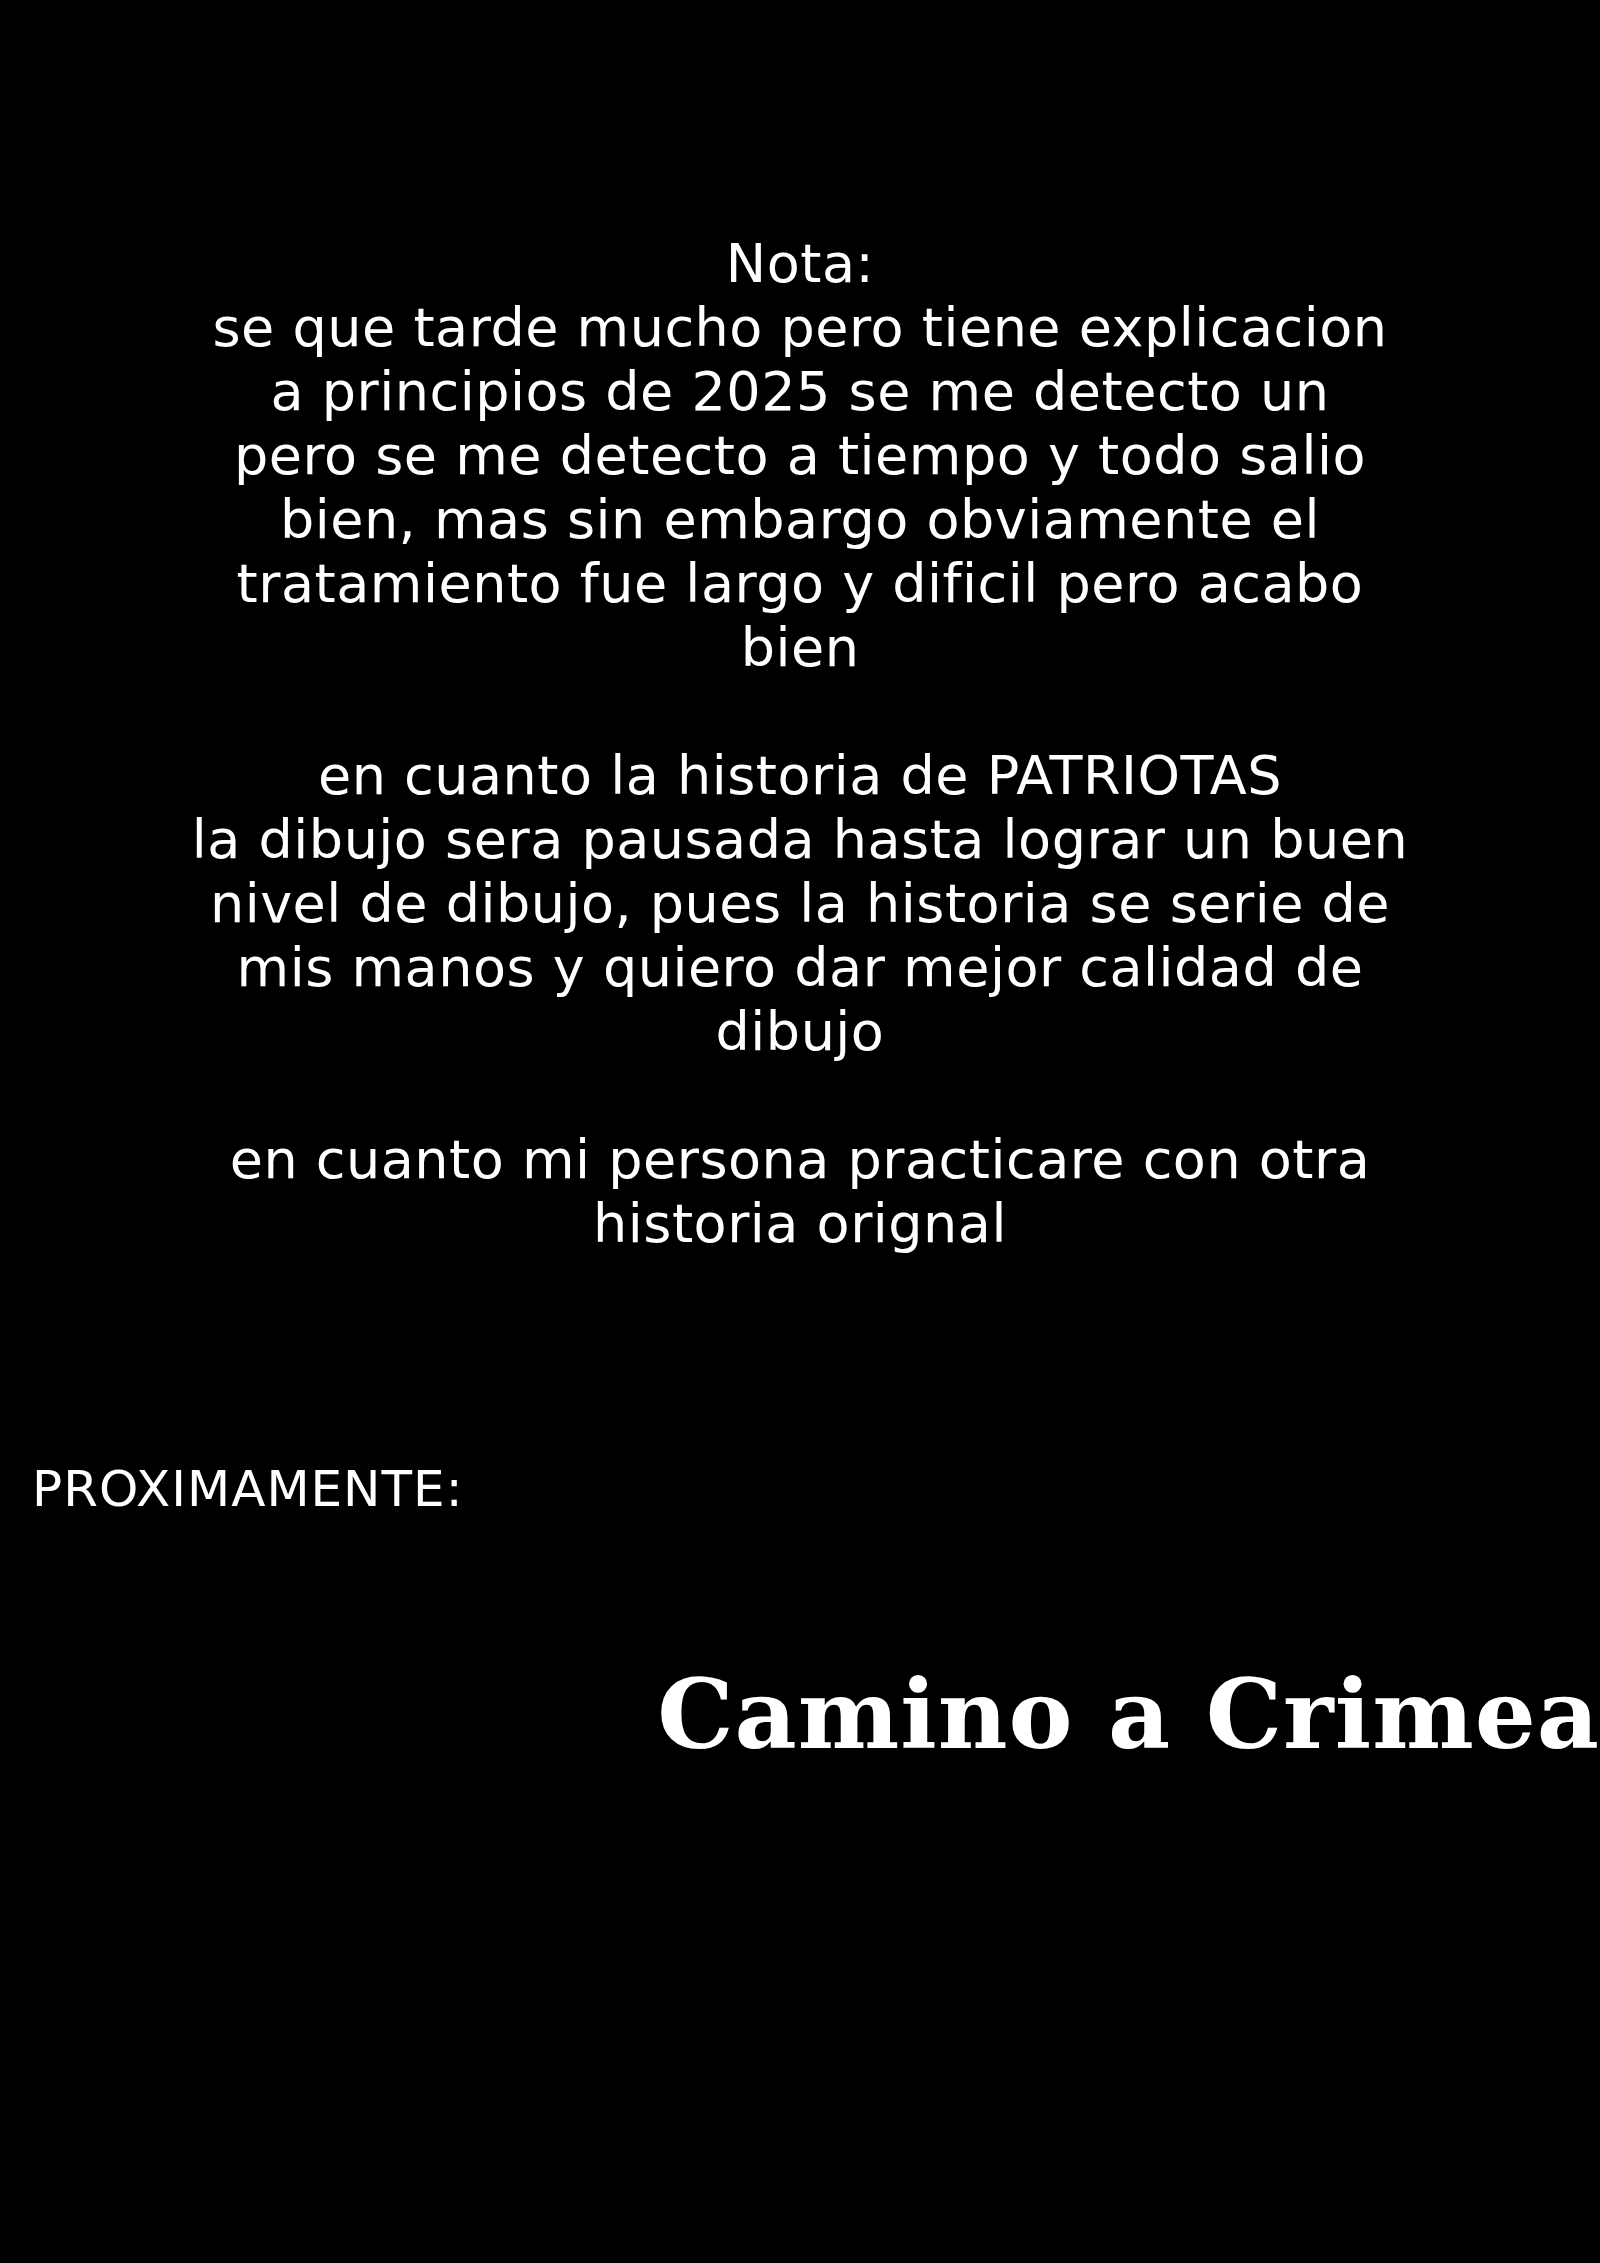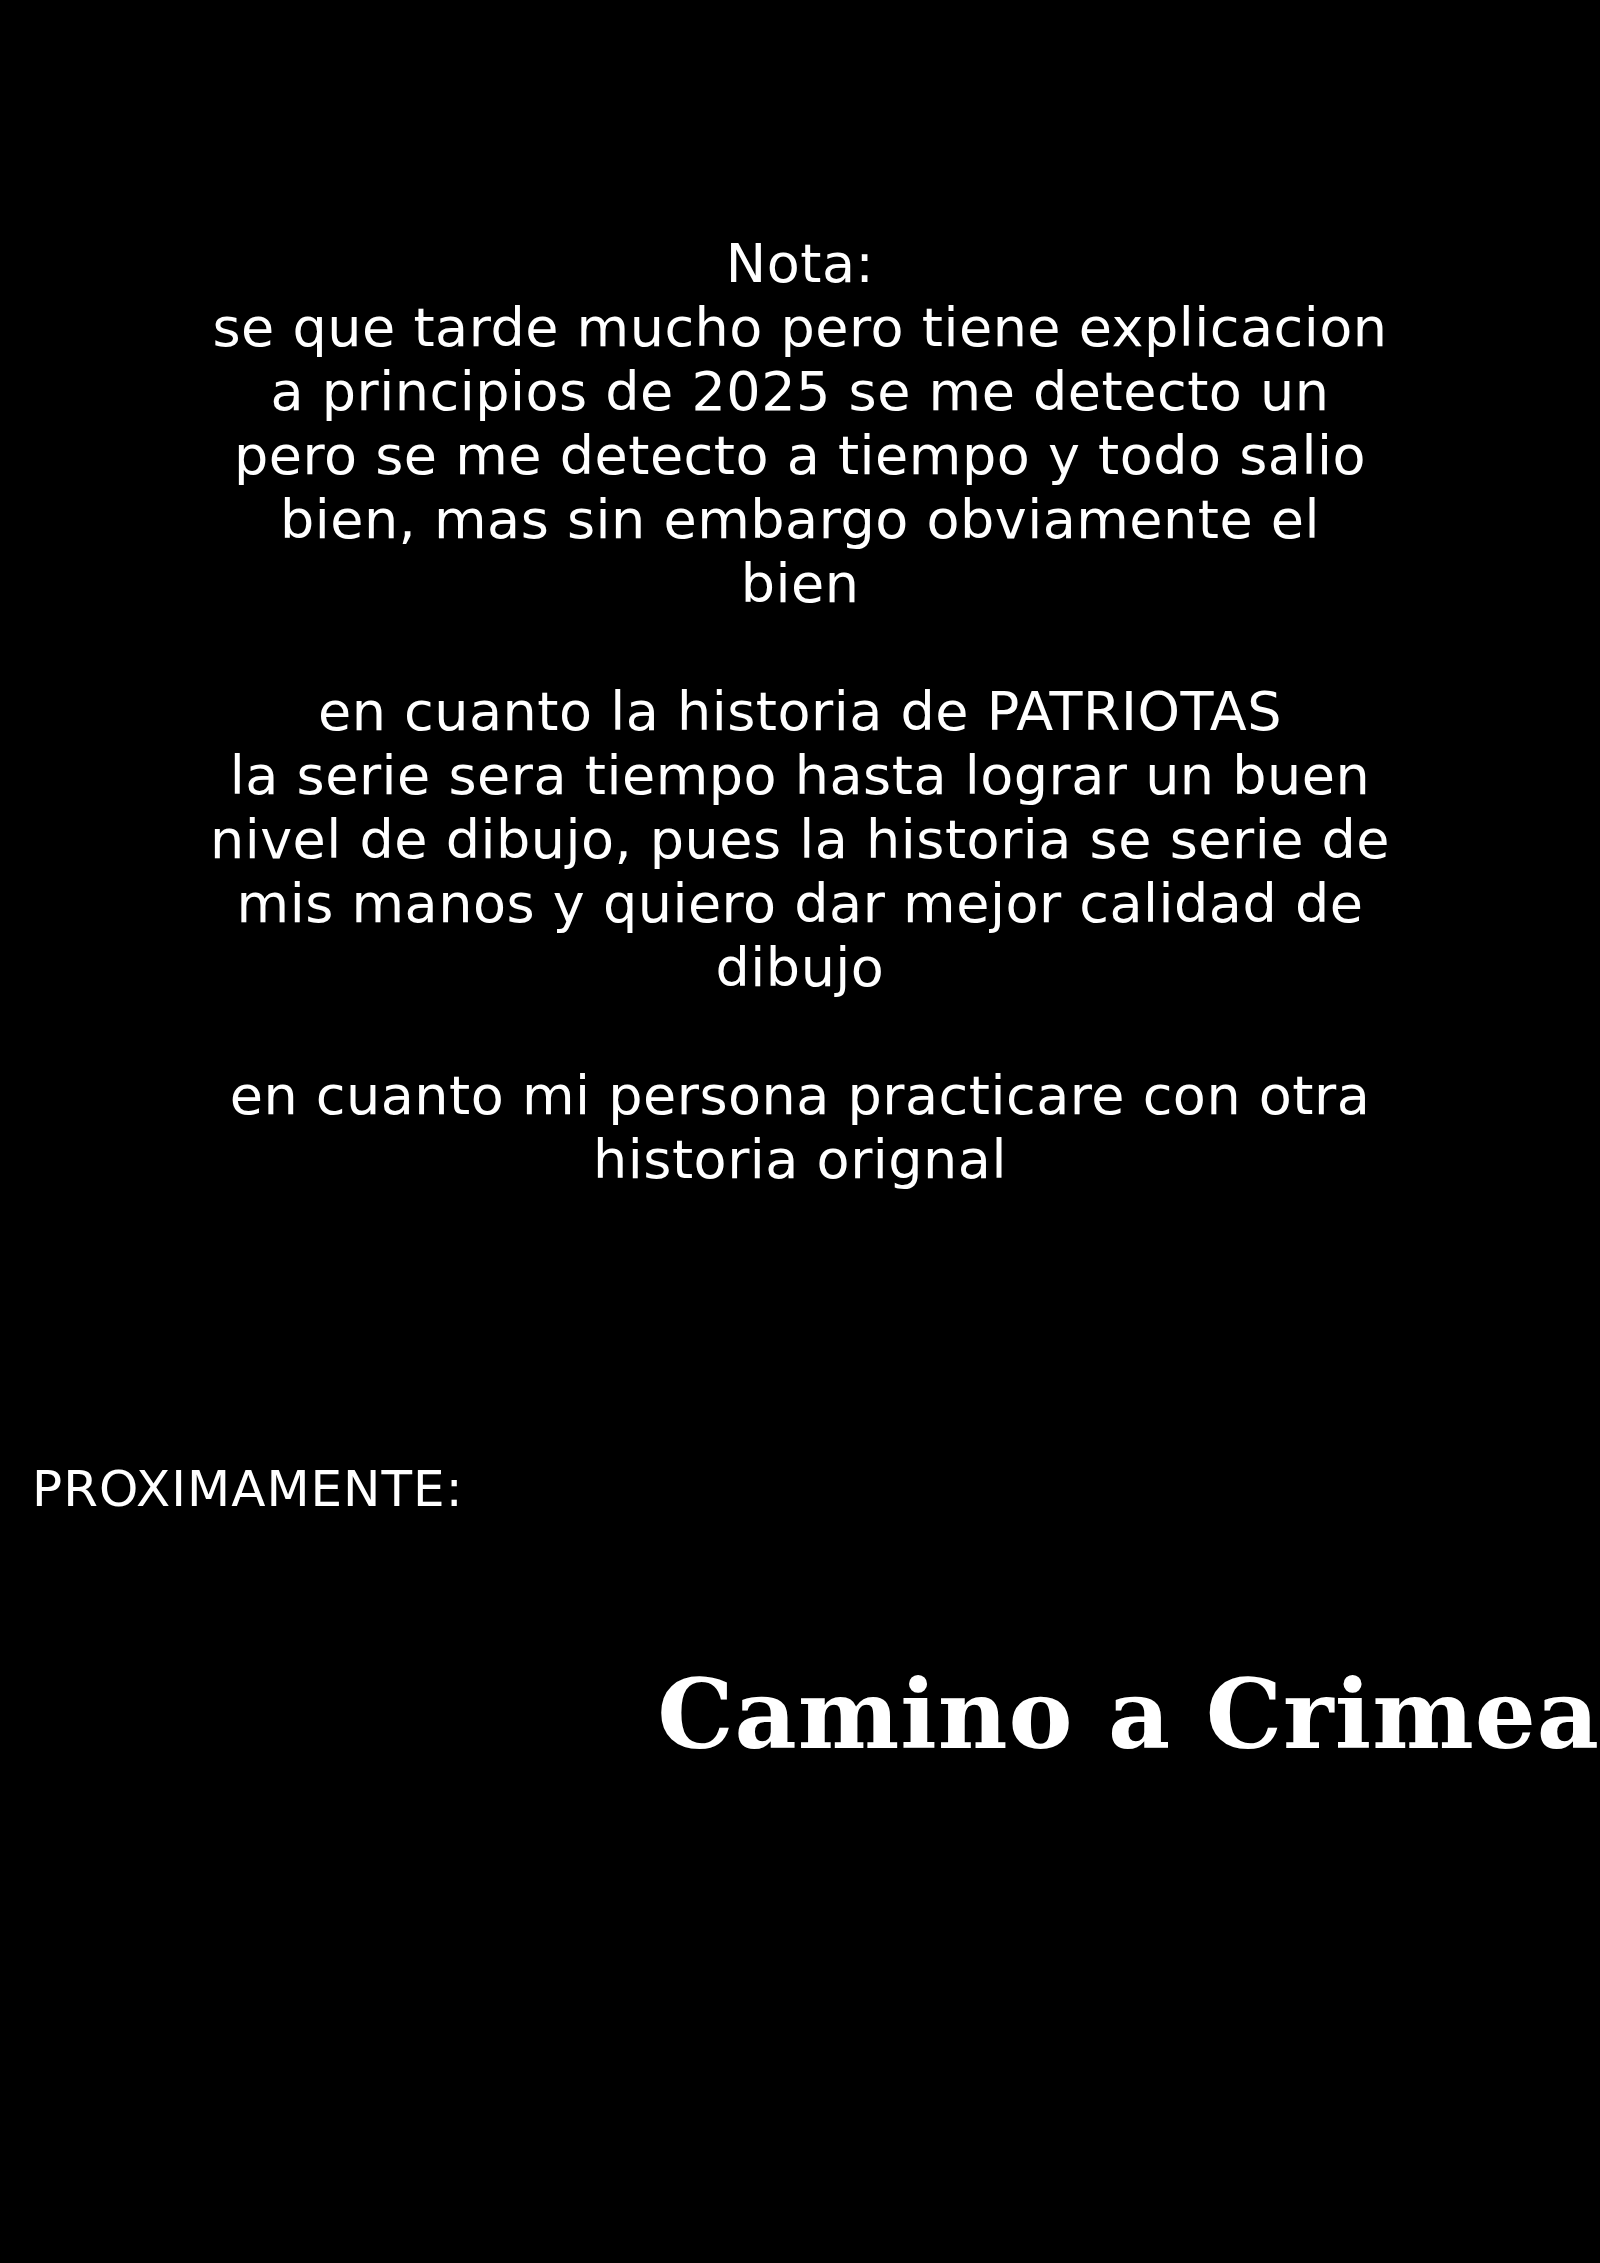--- a/index.html
+++ b/index.html
@@ -73,24 +73,25 @@
 <body>
 
 <div class="page">
 
   <div class="note-block">
     <div class="note-line">Nota:</div>
     <div class="note-line">se que tarde mucho pero tiene explicacion</div>
     <div class="note-line">a principios de 2025 se me detecto un</div>
     <div class="note-line">pero se me detecto a tiempo y todo salio</div>
     <div class="note-line">bien, mas sin embargo obviamente el</div>
+    <div class="note-line">tratamiento fue largo y dificil pero acabo</div>
     <div class="note-line">bien</div>
     <div class="spacer"></div>
     <div class="note-line">en cuanto la historia de PATRIOTAS</div>
-    <div class="note-line">la serie sera tiempo hasta lograr un buen</div>
+    <div class="note-line">la dibujo sera pausada hasta lograr un buen</div>
     <div class="note-line">nivel de dibujo, pues la historia se serie de</div>
     <div class="note-line">mis manos y quiero dar mejor calidad de</div>
     <div class="note-line">dibujo</div>
     <div class="spacer"></div>
     <div class="note-line">en cuanto mi persona practicare con otra</div>
     <div class="note-line">historia orignal</div>
   </div>
 
   <div class="coming-block">
     <div class="coming-label">PROXIMAMENTE:</div>

